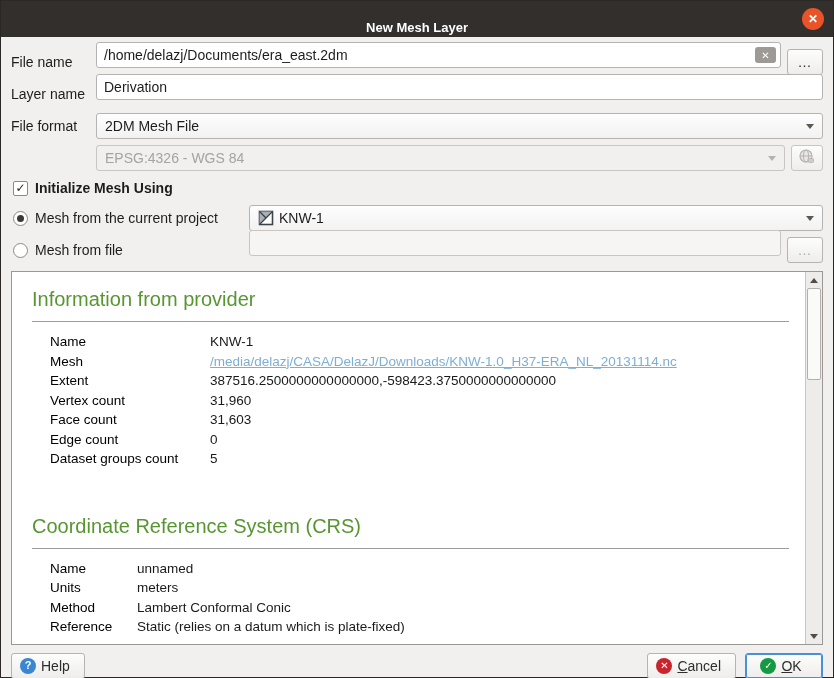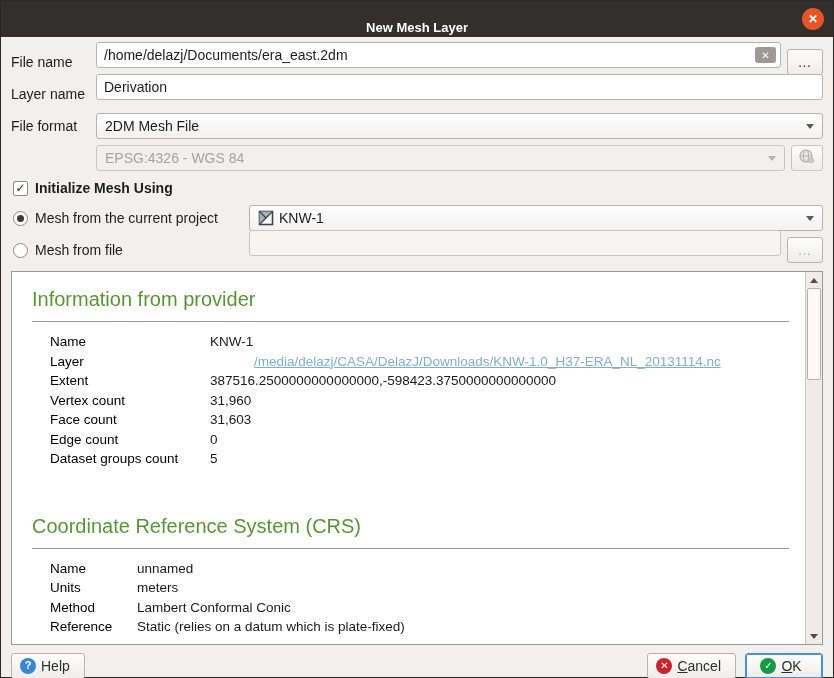--- a/index.html
+++ b/index.html
@@ -127,21 +127,21 @@
     color: #589632; font-size: 20px; font-weight: normal;
     margin: 2px 0 10px 0;
   }
   .info-rule { border: none; border-top: 1px solid #9c9c9c; margin: 0 2px 10px 0; }
   .info-table { margin-left: 18px; margin-bottom: 28px; }
   .info-row { display: flex; line-height: 19.5px; font-size: 13.5px; }
   .ilabel { font-weight: normal; color: #000; flex: 0 0 auto; }
   .provider .ilabel { width: 160px; }
   .crs .ilabel { width: 87px; }
   .ivalue { flex: 1 1 auto; color: #1a1a1a; }
-  .ivalue.link { color: #7dafd4; text-decoration: underline; cursor: pointer; overflow-wrap: anywhere; margin-left: 44px; }
+  .ivalue.link { color: #7dafd4; text-decoration: underline; cursor: pointer; overflow-wrap: anywhere; }
   .crs-gap { height: 16px; }
   
   .scrollbar {
     flex: 0 0 17px; width: 17px;
     background: #edecea; border-left: 1px solid #c8c5c2;
     display: flex; flex-direction: column;
   }
   .sb-btn {
     height: 16px; flex: 0 0 16px;
     display: flex; align-items: center; justify-content: center;
@@ -277,21 +277,21 @@
 
         <h2 class="info-heading">Information from provider</h2>
         <hr class="info-rule">
 
         <div class="info-table provider">
           <div class="info-row">
             <div class="ilabel">Name</div>
             <div class="ivalue">KNW-1</div>
           </div>
           <div class="info-row">
-            <div class="ilabel">Layer</div>
+            <div class="ilabel">Mesh</div>
             <div class="ivalue link">/media/delazj/CASA/DelazJ/Downloads/KNW-1.0_H37-ERA_NL_20131114.nc</div>
           </div>
           <div class="info-row">
             <div class="ilabel">Extent</div>
             <div class="ivalue">
               <div>387516.2500000000000000,-598423.3750000000000000</div>
             </div>
           </div>
           <div class="info-row">
             <div class="ilabel">Vertex count</div>

